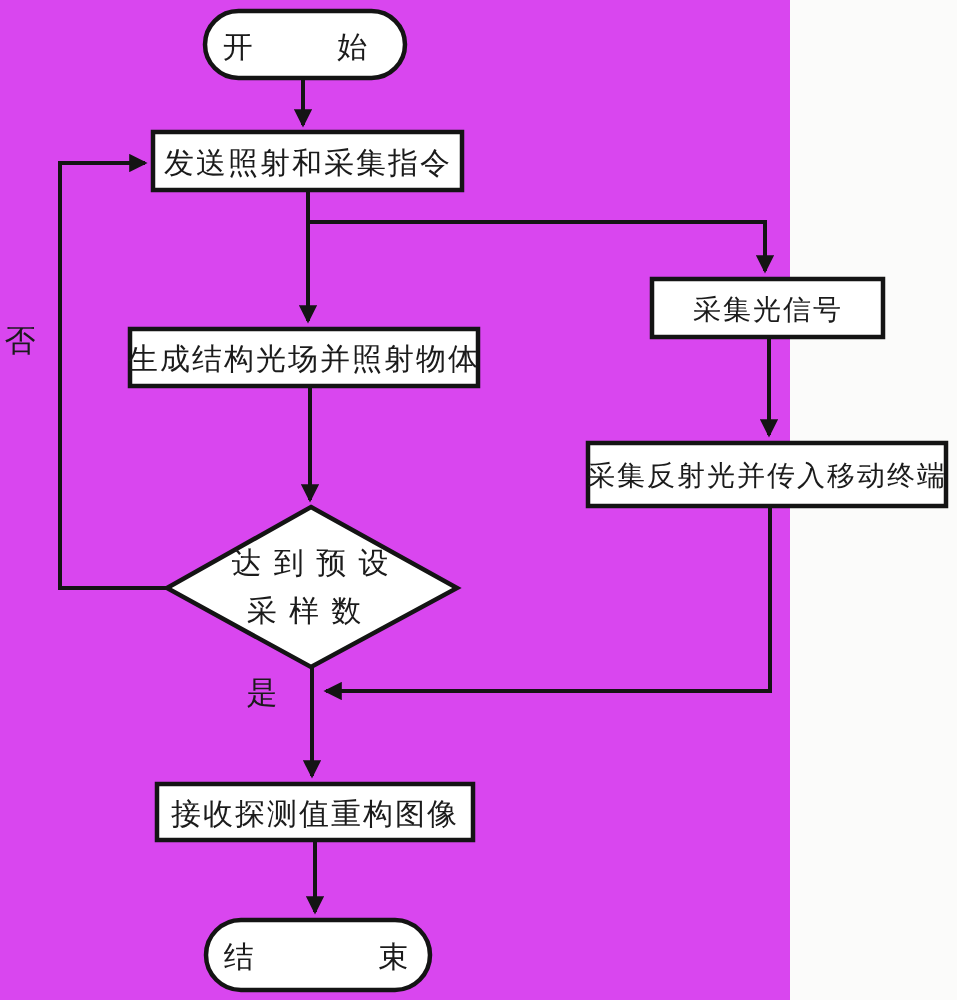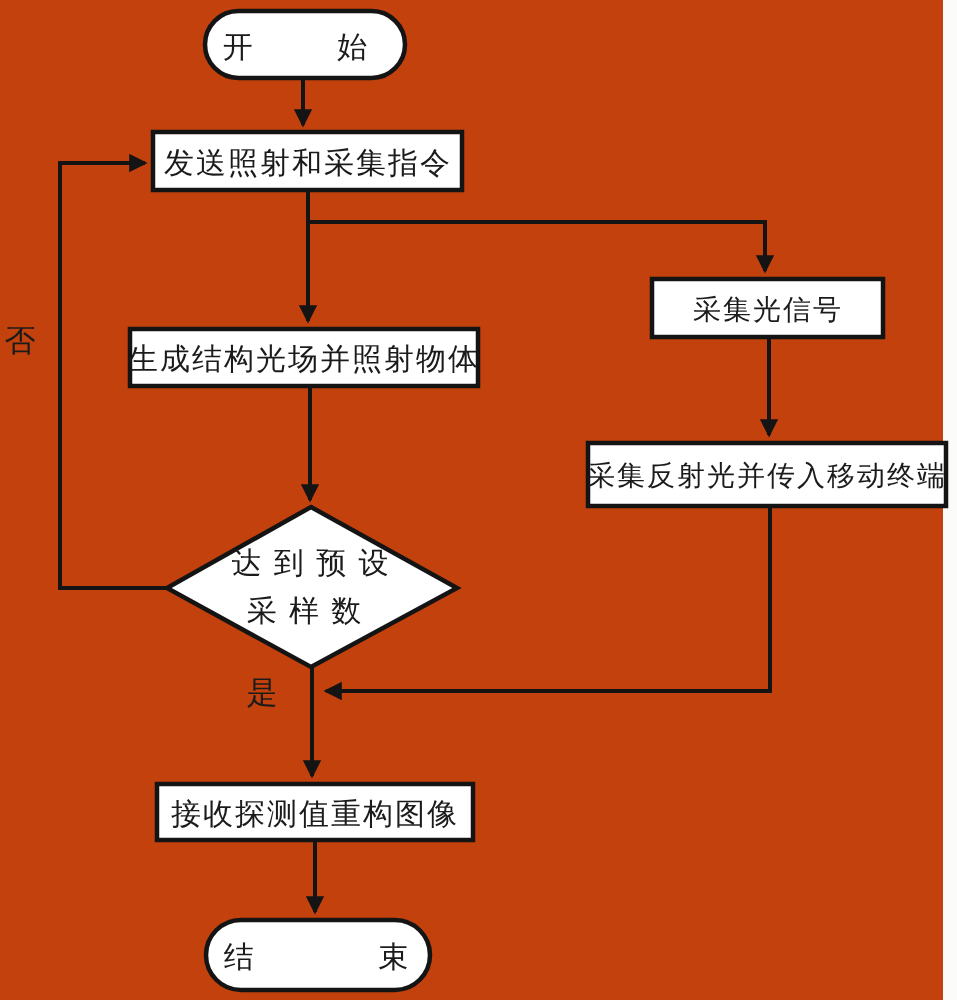--- a/index.html
+++ b/index.html
@@ -2,23 +2,23 @@
 <html><head>
 <meta charset="utf-8">
 <style>
   html, body {
     margin: 0;
     padding: 0;
     background: #fbfbfa;
   }
   .canvas {
     position: relative;
-    width: 943px;
+    width: 790px;
     height: 1000px;
-    background: #c2410c;
+    background: #d946ef;
     font-family: "Liberation Sans", "DejaVu Sans", sans-serif;
   }
   svg { display: block; }
   .shape {
     fill: #ffffff;
     stroke: #141414;
     stroke-width: 4.5;
   }
   .edge {
     fill: none;

